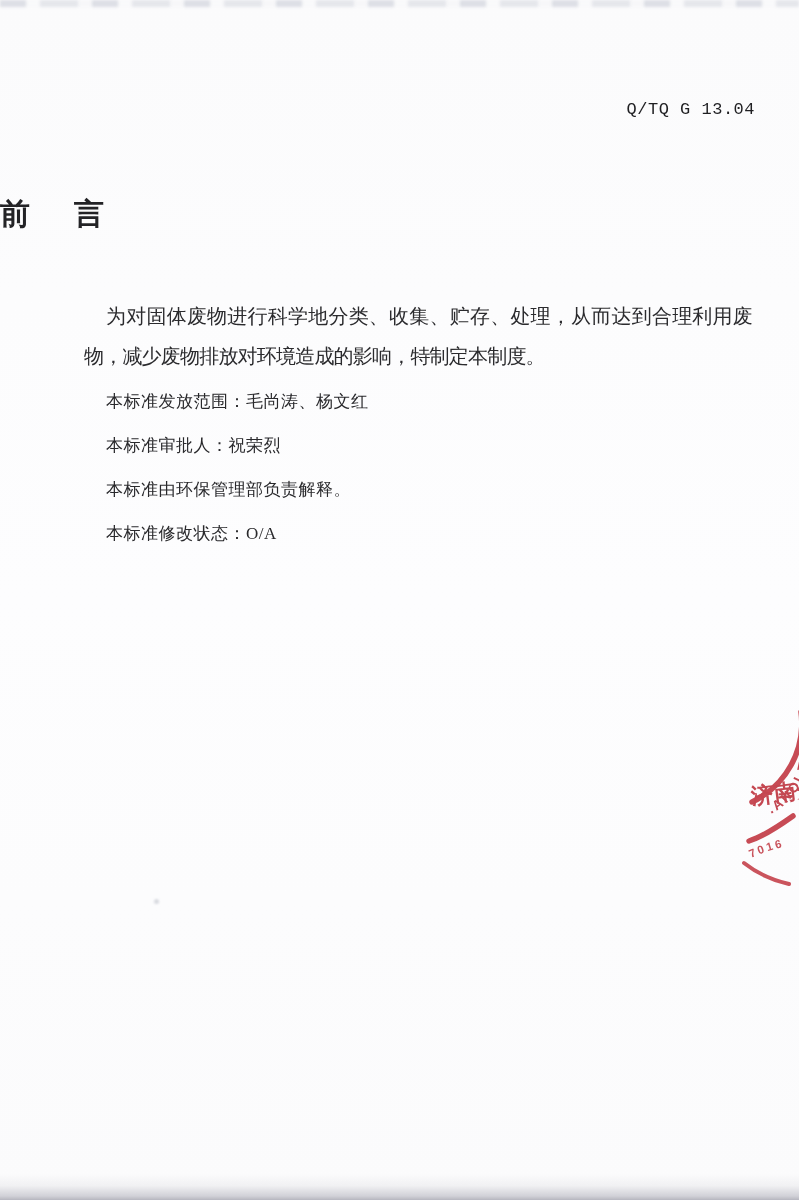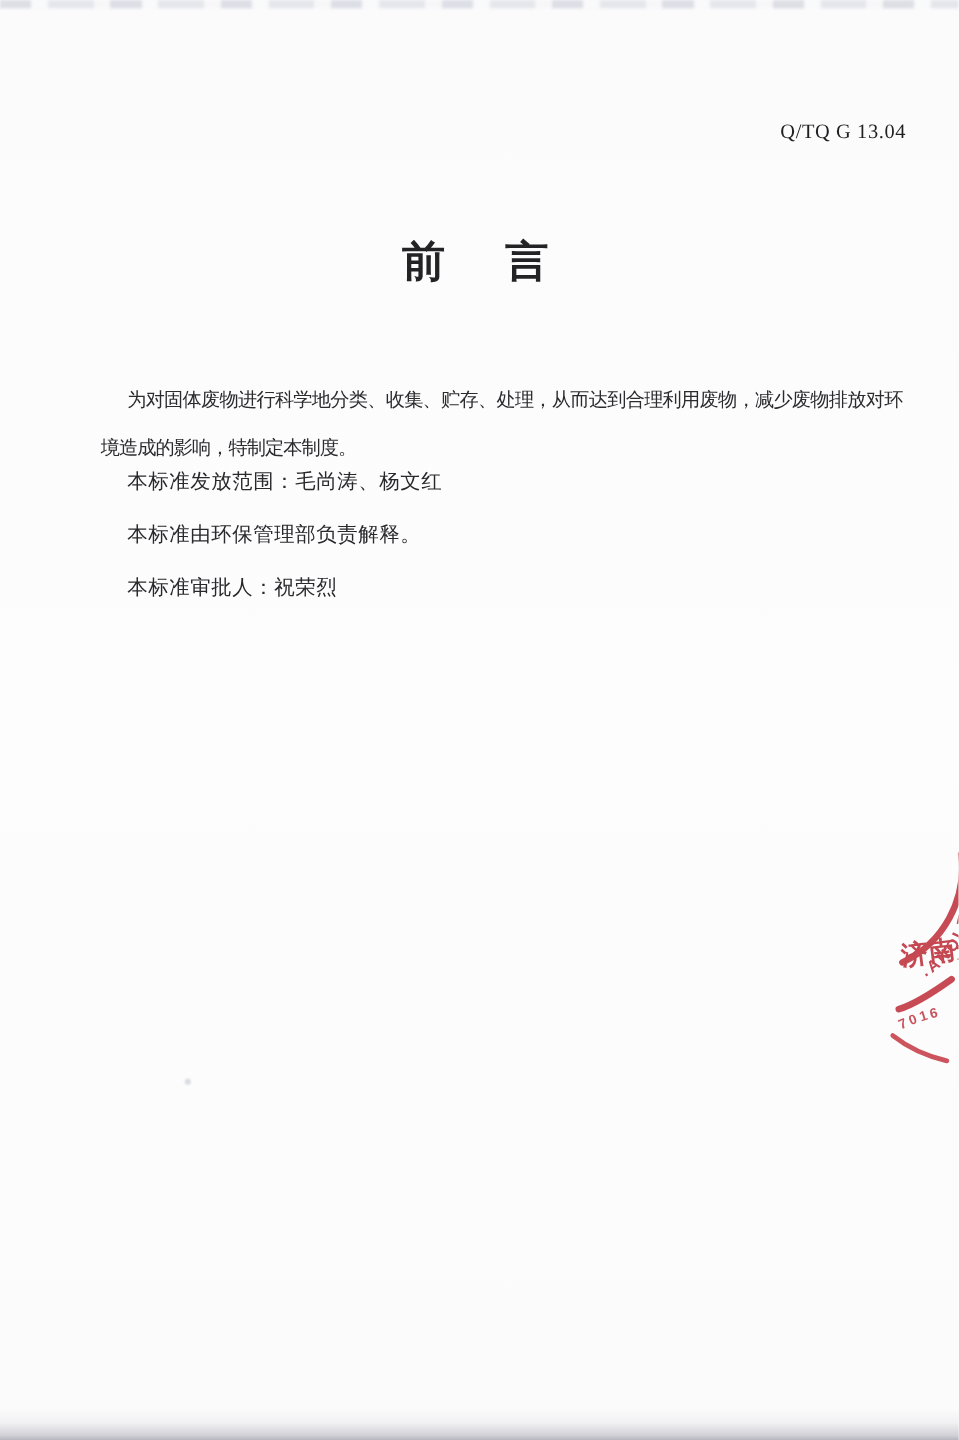--- a/index.html
+++ b/index.html
@@ -48,42 +48,41 @@
     border-radius: 50%;
     background: rgba(150,155,170,0.35);
     filter: blur(1px);
   }
   .doc-number {
     position: absolute;
     top: 100px;
     left: 0;
     right: 44px;
     text-align: right;
-    font-family: Liberation Serif, serif;
+    font-family: Liberation Mono, monospace;
     font-size: 17px;
     letter-spacing: 0.5px;
     color: #1f1f22;
   }
   .doc-title {
     position: absolute;
     top: 194px;
     left: 0;
     width: 100%;
-    text-align: center;
-    font-size: 36px;
+    font-size: 30px;
     font-weight: bold;
     letter-spacing: 7px;
     color: #232326;
   }
   .body-paragraph {
     position: absolute;
-    top: 314px;
+    top: 296px;
     left: 84px;
     width: 668px;
-    font-size: 16px;
+    font-size: 20px;
     line-height: 40px;
     letter-spacing: -0.8px;
     text-align: justify;
     text-indent: 22px;
     color: #2b2b2e;
   }
   .info-lines {
     position: absolute;
     top: 392px;
     left: 84px;
@@ -125,22 +124,23 @@
   <div class="top-artifact"></div>
 
   <div class="doc-number">Q/TQ G 13.04</div>
 
   <div class="doc-title">前　言</div>
 
   <div class="body-paragraph">为对固体废物进行科学地分类、收集、贮存、处理，从而达到合理利用废物，减少废物排放对环境造成的影响，特制定本制度。</div>
 
   <div class="info-lines">
     <p>本标准发放范围：毛尚涛、杨文红</p>
+    <p>本标准审批人：祝荣烈</p>
     <p>本标准由环保管理部负责解释。</p>
-    <p>本标准审批人：祝荣烈</p>
+    <p>本标准修改状态：O/A</p>
   </div>
 
   <div class="stamp-wrap">
     <svg width="62" height="192" viewBox="737 700 62 192" xmlns="http://www.w3.org/2000/svg">
       <g opacity="0.88">
 
         <path class="stamp-stroke" d="M 752 802 A 87 87 0 0 0 801 712" stroke="#c0333e" stroke-width="5.5"></path>
 
         <defs>
           <path id="arcTextPath" d="M 771 814 A 70 70 0 0 0 804 726"></path>

